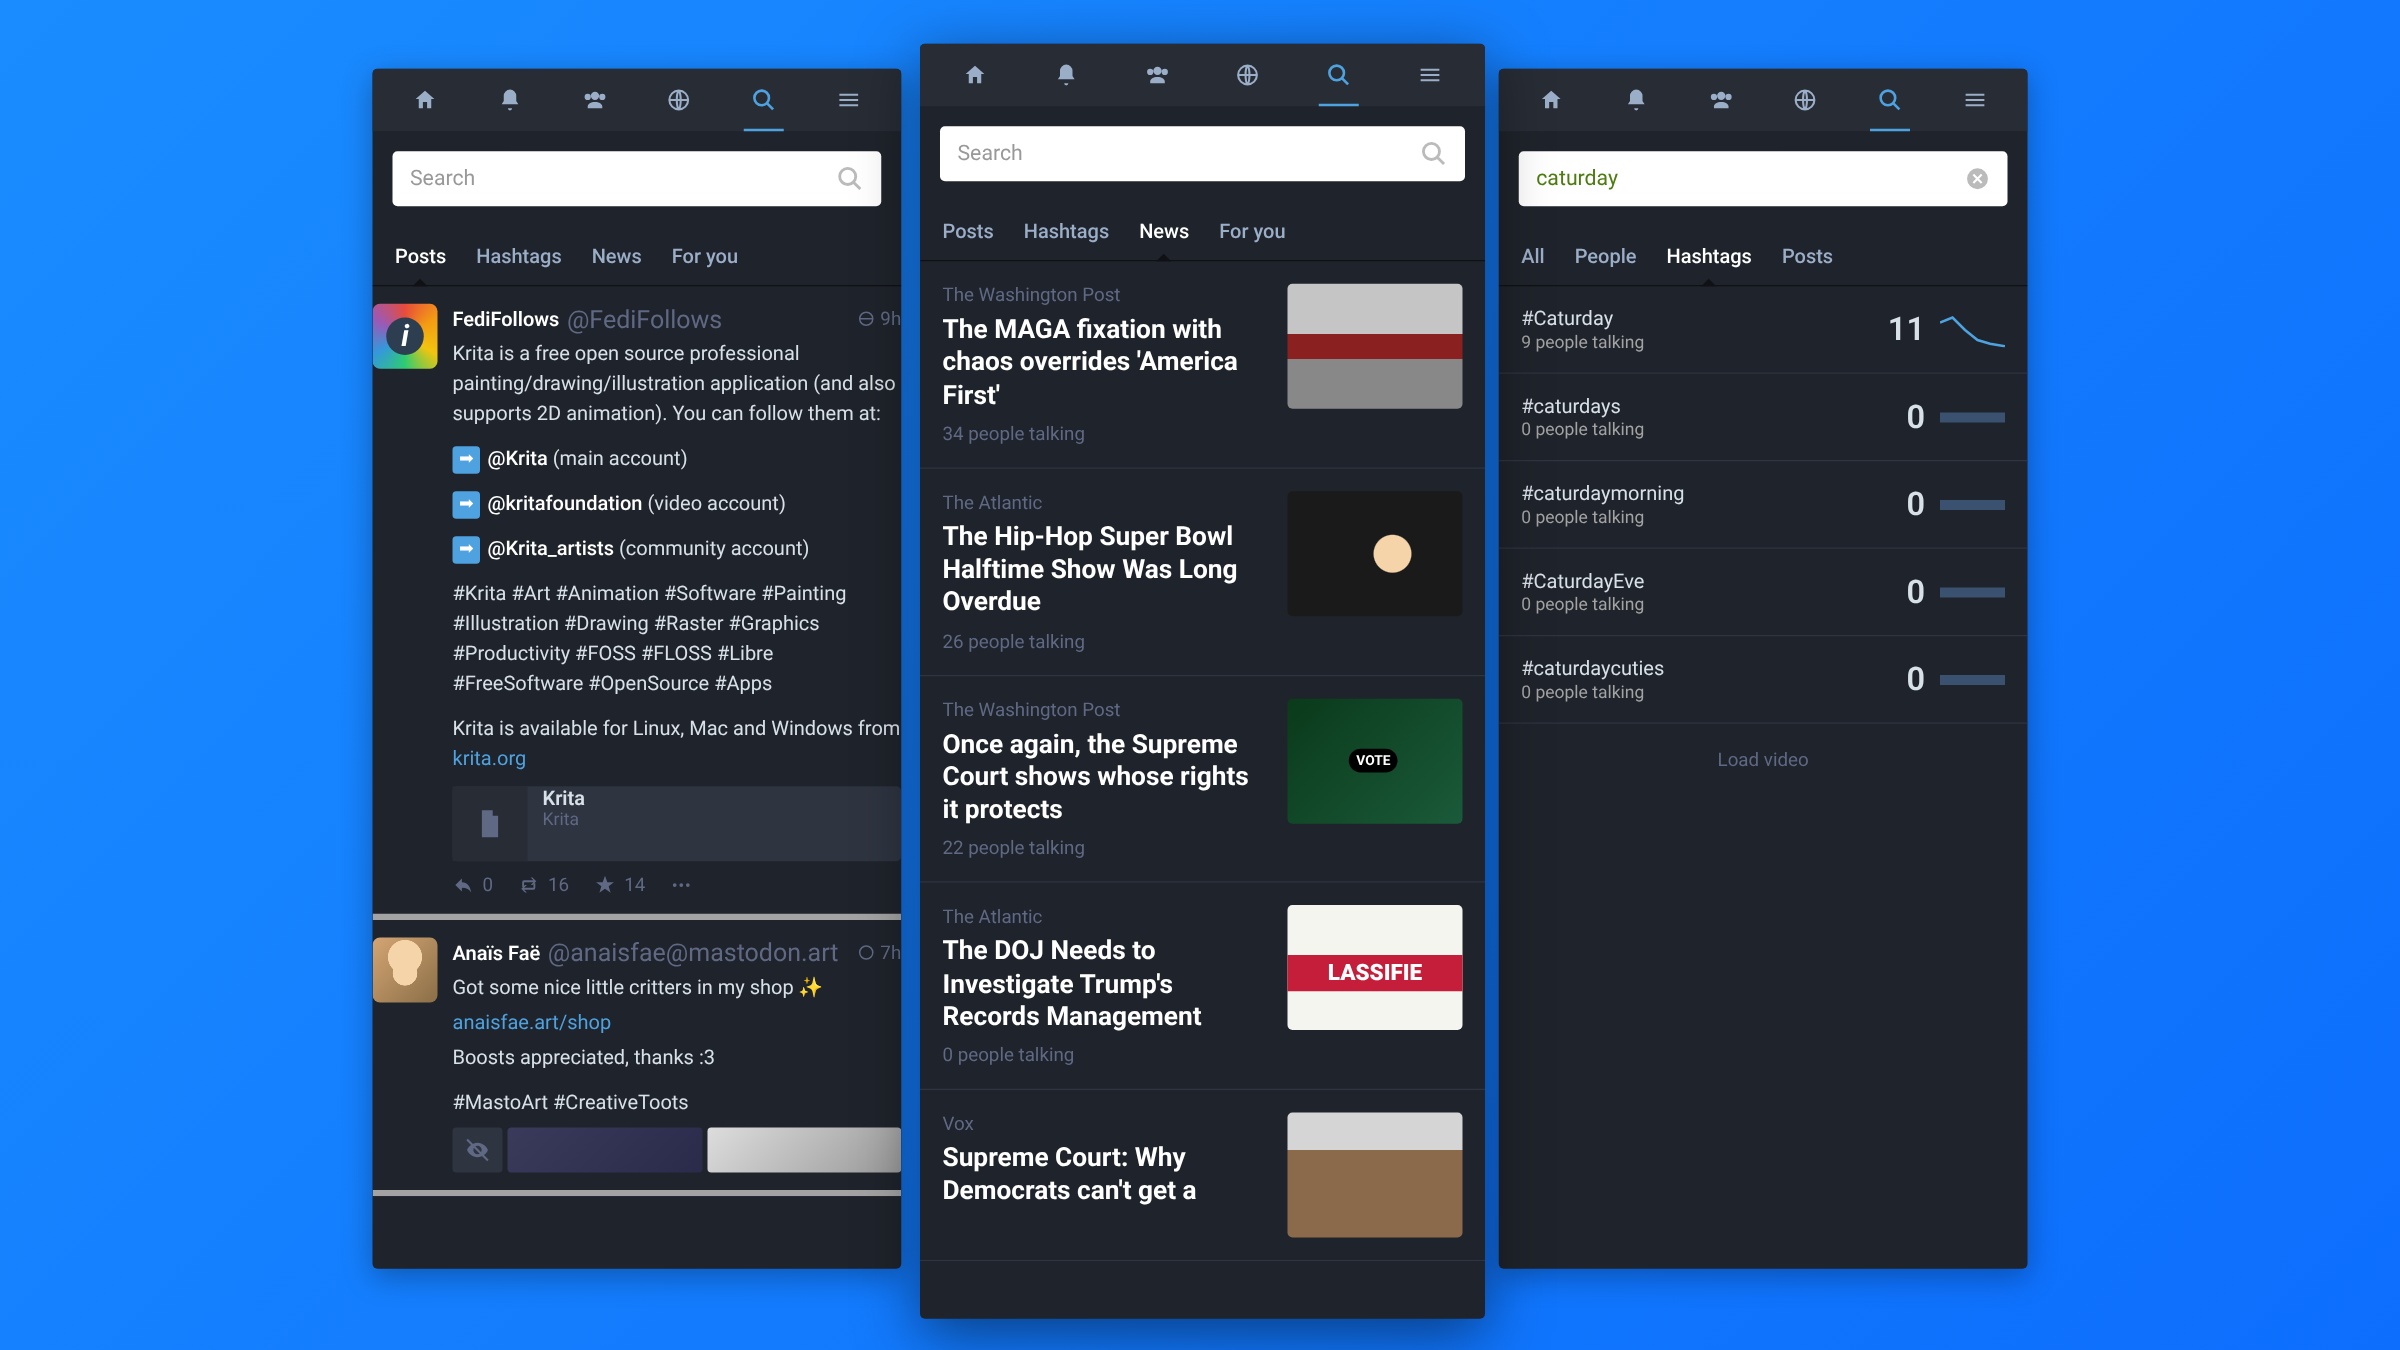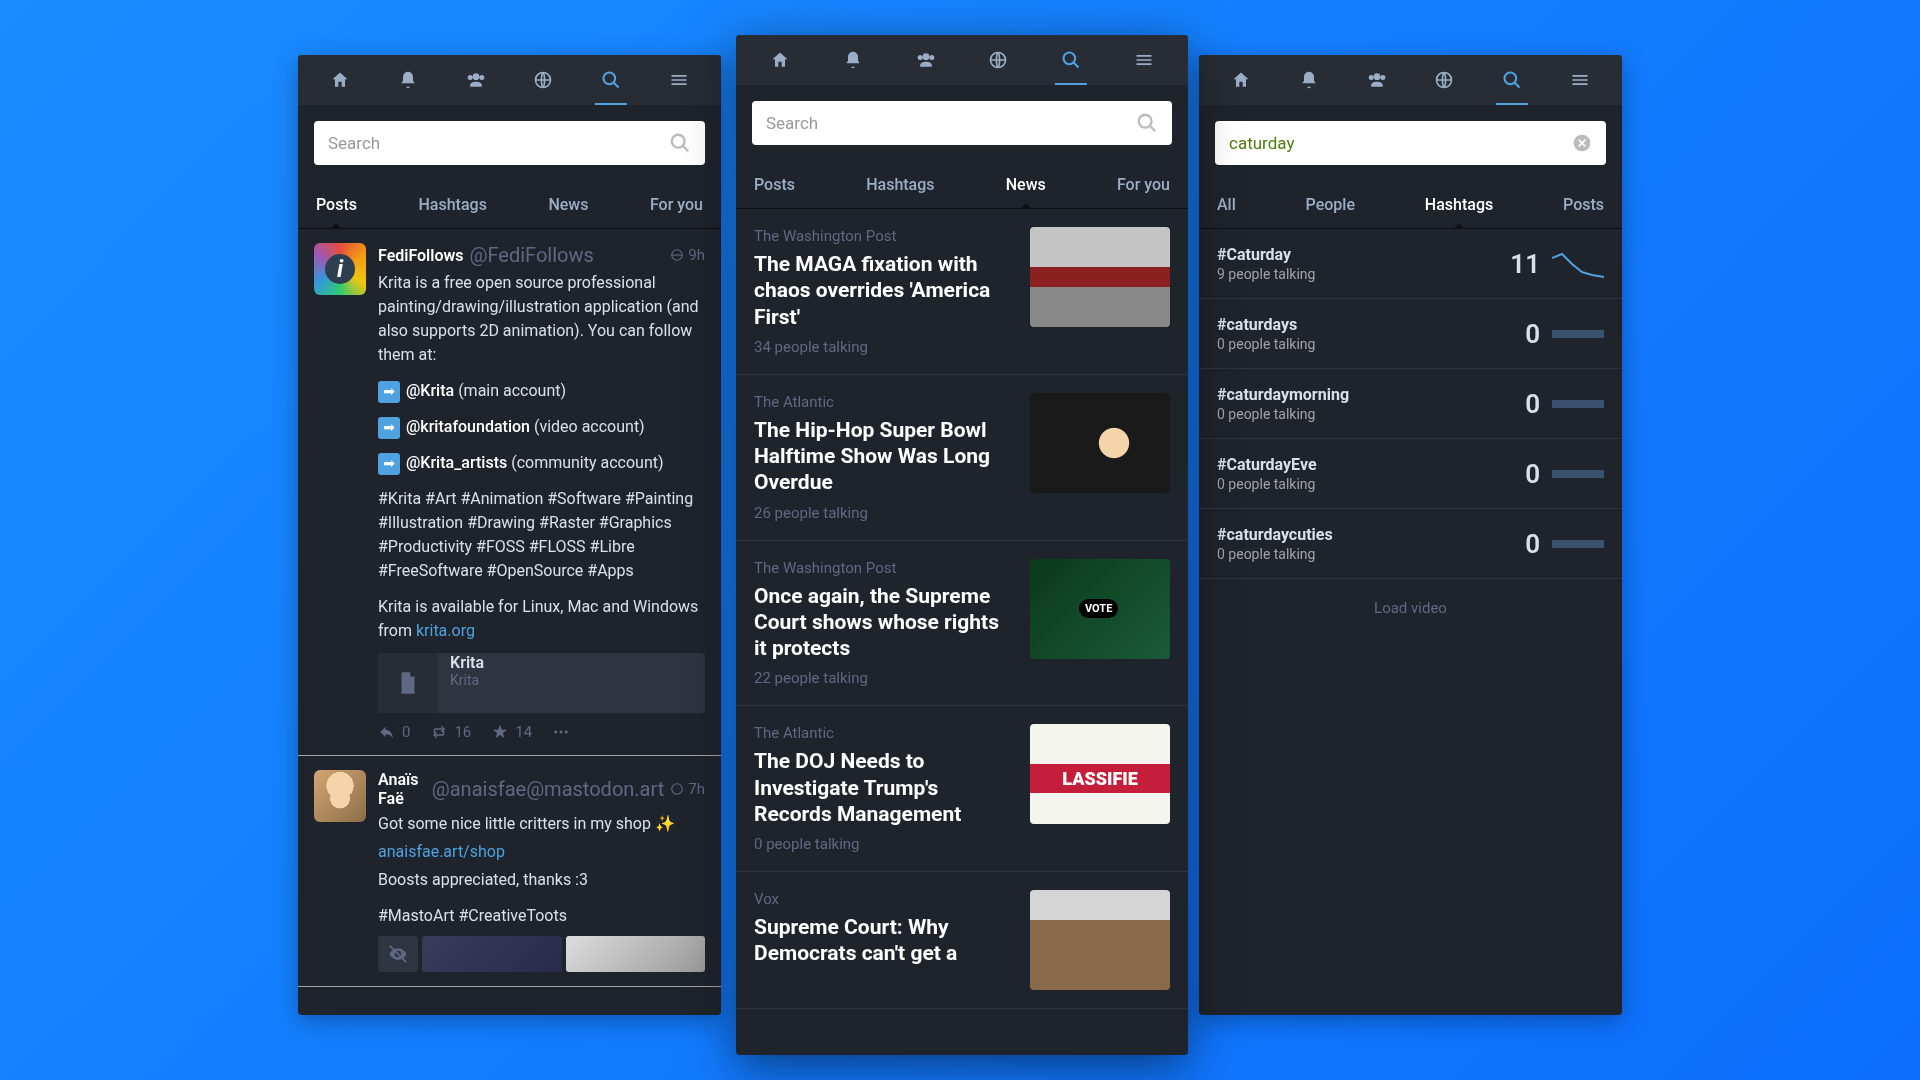--- a/index.html
+++ b/index.html
@@ -13,26 +13,26 @@
 .nav-item{width:48px;height:50px;display:flex;align-items:center;justify-content:center;color:#9baec8;cursor:pointer;position:relative}
 .nav-item.active{color:#4ea2df}
 .nav-item.active::after{content:"";position:absolute;bottom:0;left:8px;right:8px;height:2px;background:#4ea2df}
 .nav-item svg{width:20px;height:20px}
 .search-wrap{padding:16px}
 .search{position:relative;background:#fff;border-radius:4px;height:44px;display:flex;align-items:center;padding:0 14px}
 .search input{flex:1;border:0;outline:0;font-size:17px;color:#4d7c0f;background:transparent}
 .search input::placeholder{color:#999}
 .search-icon{color:#bbb;width:22px;height:22px}
 .clear-icon{color:#bbb;width:20px;height:20px;cursor:pointer}
-.tabs{display:flex;justify-content:space-between;border-bottom:1px solid #0f1115;padding:0 6px;position:relative}
+.tabs{display:flex;justify-content:flex-start;border-bottom:1px solid #0f1115;padding:0 6px;position:relative}
 .tab{padding:14px 12px;color:#9baec8;font-size:16px;font-weight:500;cursor:pointer;position:relative}
 .tab.active{color:#fff}
 .tab.active::after{content:"";position:absolute;bottom:-1px;left:50%;transform:translateX(-50%);width:0;height:0;border-left:6px solid transparent;border-right:6px solid transparent;border-bottom:6px solid #0f1115}
 .feed{overflow:hidden}
-.post{padding:14px 16px;display:flex;gap:12px;border-bottom:1px solid #a3a3a3}
+.post{padding:14px 0;display:flex;gap:12px;border-bottom:5px solid #a3a3a3}
 .avatar{width:52px;height:52px;border-radius:6px;flex-shrink:0}
 .av1{background:conic-gradient(#e74c3c,#f39c12,#f1c40f,#2ecc71,#3498db,#9b59b6,#e74c3c);display:flex;align-items:center;justify-content:center}
 .av1::after{content:"i";color:#fff;font-weight:bold;font-size:24px;font-style:italic;background:#2c3e50;width:30px;height:30px;border-radius:50%;display:flex;align-items:center;justify-content:center}
 .av2{background:linear-gradient(135deg,#d4a574,#8b6f47);position:relative;overflow:hidden}
 .av2::after{content:"";position:absolute;inset:0;background:radial-gradient(circle at 50% 30%,#f4d4a8 30%,transparent 31%),radial-gradient(circle at 50% 55%,#f4d4a8 25%,transparent 26%)}
 .pbody{flex:1;min-width:0}
 .phead{display:flex;align-items:center;gap:6px;margin-bottom:4px}
 .pname{color:#fff;font-weight:600;font-size:16px}
 .phandle{color:#606984;font-size:20px}
 .pmeta{margin-left:auto;color:#606984;font-size:15px;display:flex;align-items:center;gap:4px}
@@ -61,21 +61,21 @@
 .news-img{width:140px;height:100px;border-radius:4px;flex-shrink:0}
 .ni1{background:linear-gradient(180deg,#c5c5c5 40%,#8a2020 40%,#8a2020 60%,#888 60%)}
 .ni2{background:radial-gradient(circle at 60% 50%,#f4d4a8 15%,#1a1a1a 16%)}
 .ni3{background:linear-gradient(135deg,#0a3a1a,#1a5a3a);position:relative}
 .ni3::after{content:"VOTE";position:absolute;top:40%;left:35%;background:#000;color:#fff;font-size:11px;padding:3px 6px;border-radius:10px;font-weight:700}
 .ni4{background:#f5f5f0;position:relative}
 .ni4::after{content:"LASSIFIE";position:absolute;top:40%;left:0;right:0;background:#c41e3a;color:#fff;font-size:18px;font-weight:900;text-align:center;padding:4px 0}
 .ni5{background:linear-gradient(180deg,#d5d5d5 30%,#8a6a4a 30%)}
 .hash-item{padding:16px 18px;display:flex;align-items:center;justify-content:space-between;border-bottom:1px solid #2e3440}
 .hash-left{flex:1}
-.hash-tag{color:#d9e1e8;font-size:16px;font-weight:700}
+.hash-tag{color:#d9e1e8;font-size:16px;font-weight:400}
 .hash-sub{color:#a3a3a3;font-size:14px;margin-top:2px}
 .hash-num{color:#d9e1e8;font-size:26px;font-weight:600}
 .spark{width:52px;height:28px;margin-left:12px}
 .loadmore{text-align:center;color:#606984;padding:20px;font-size:15px}
 </style>
 </head>
 <body>
 
 <div class="stage">
 

